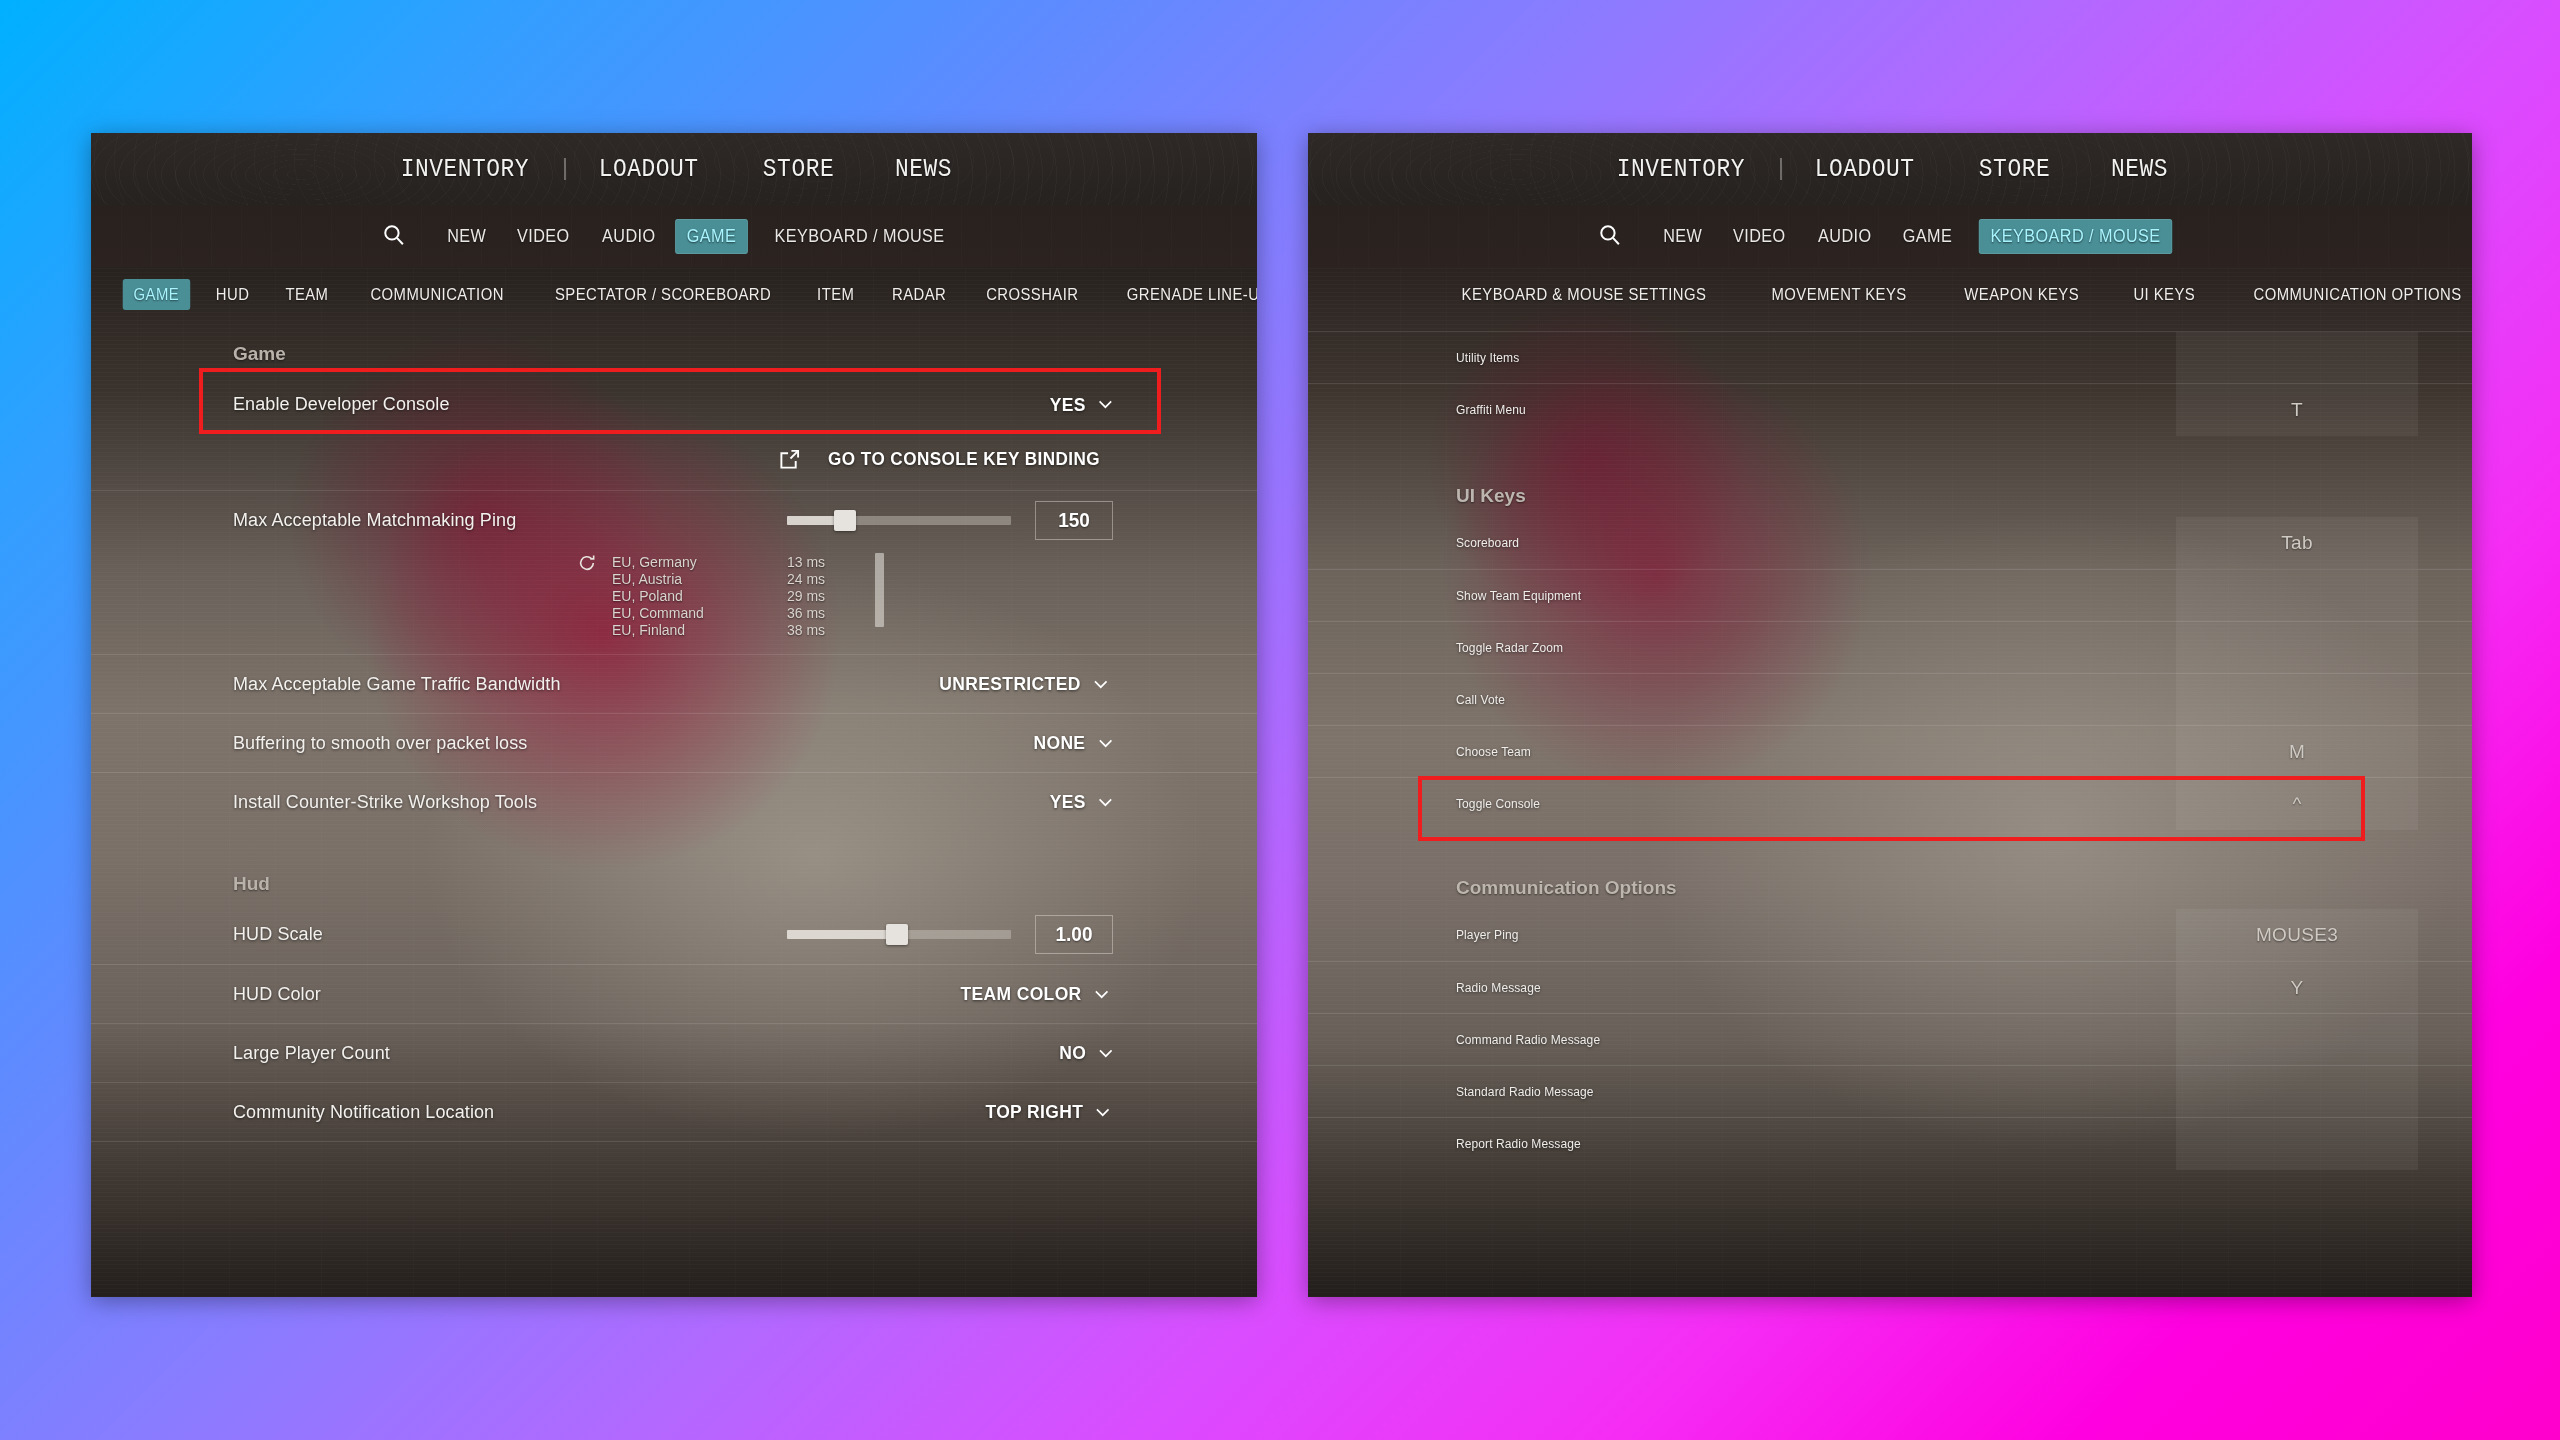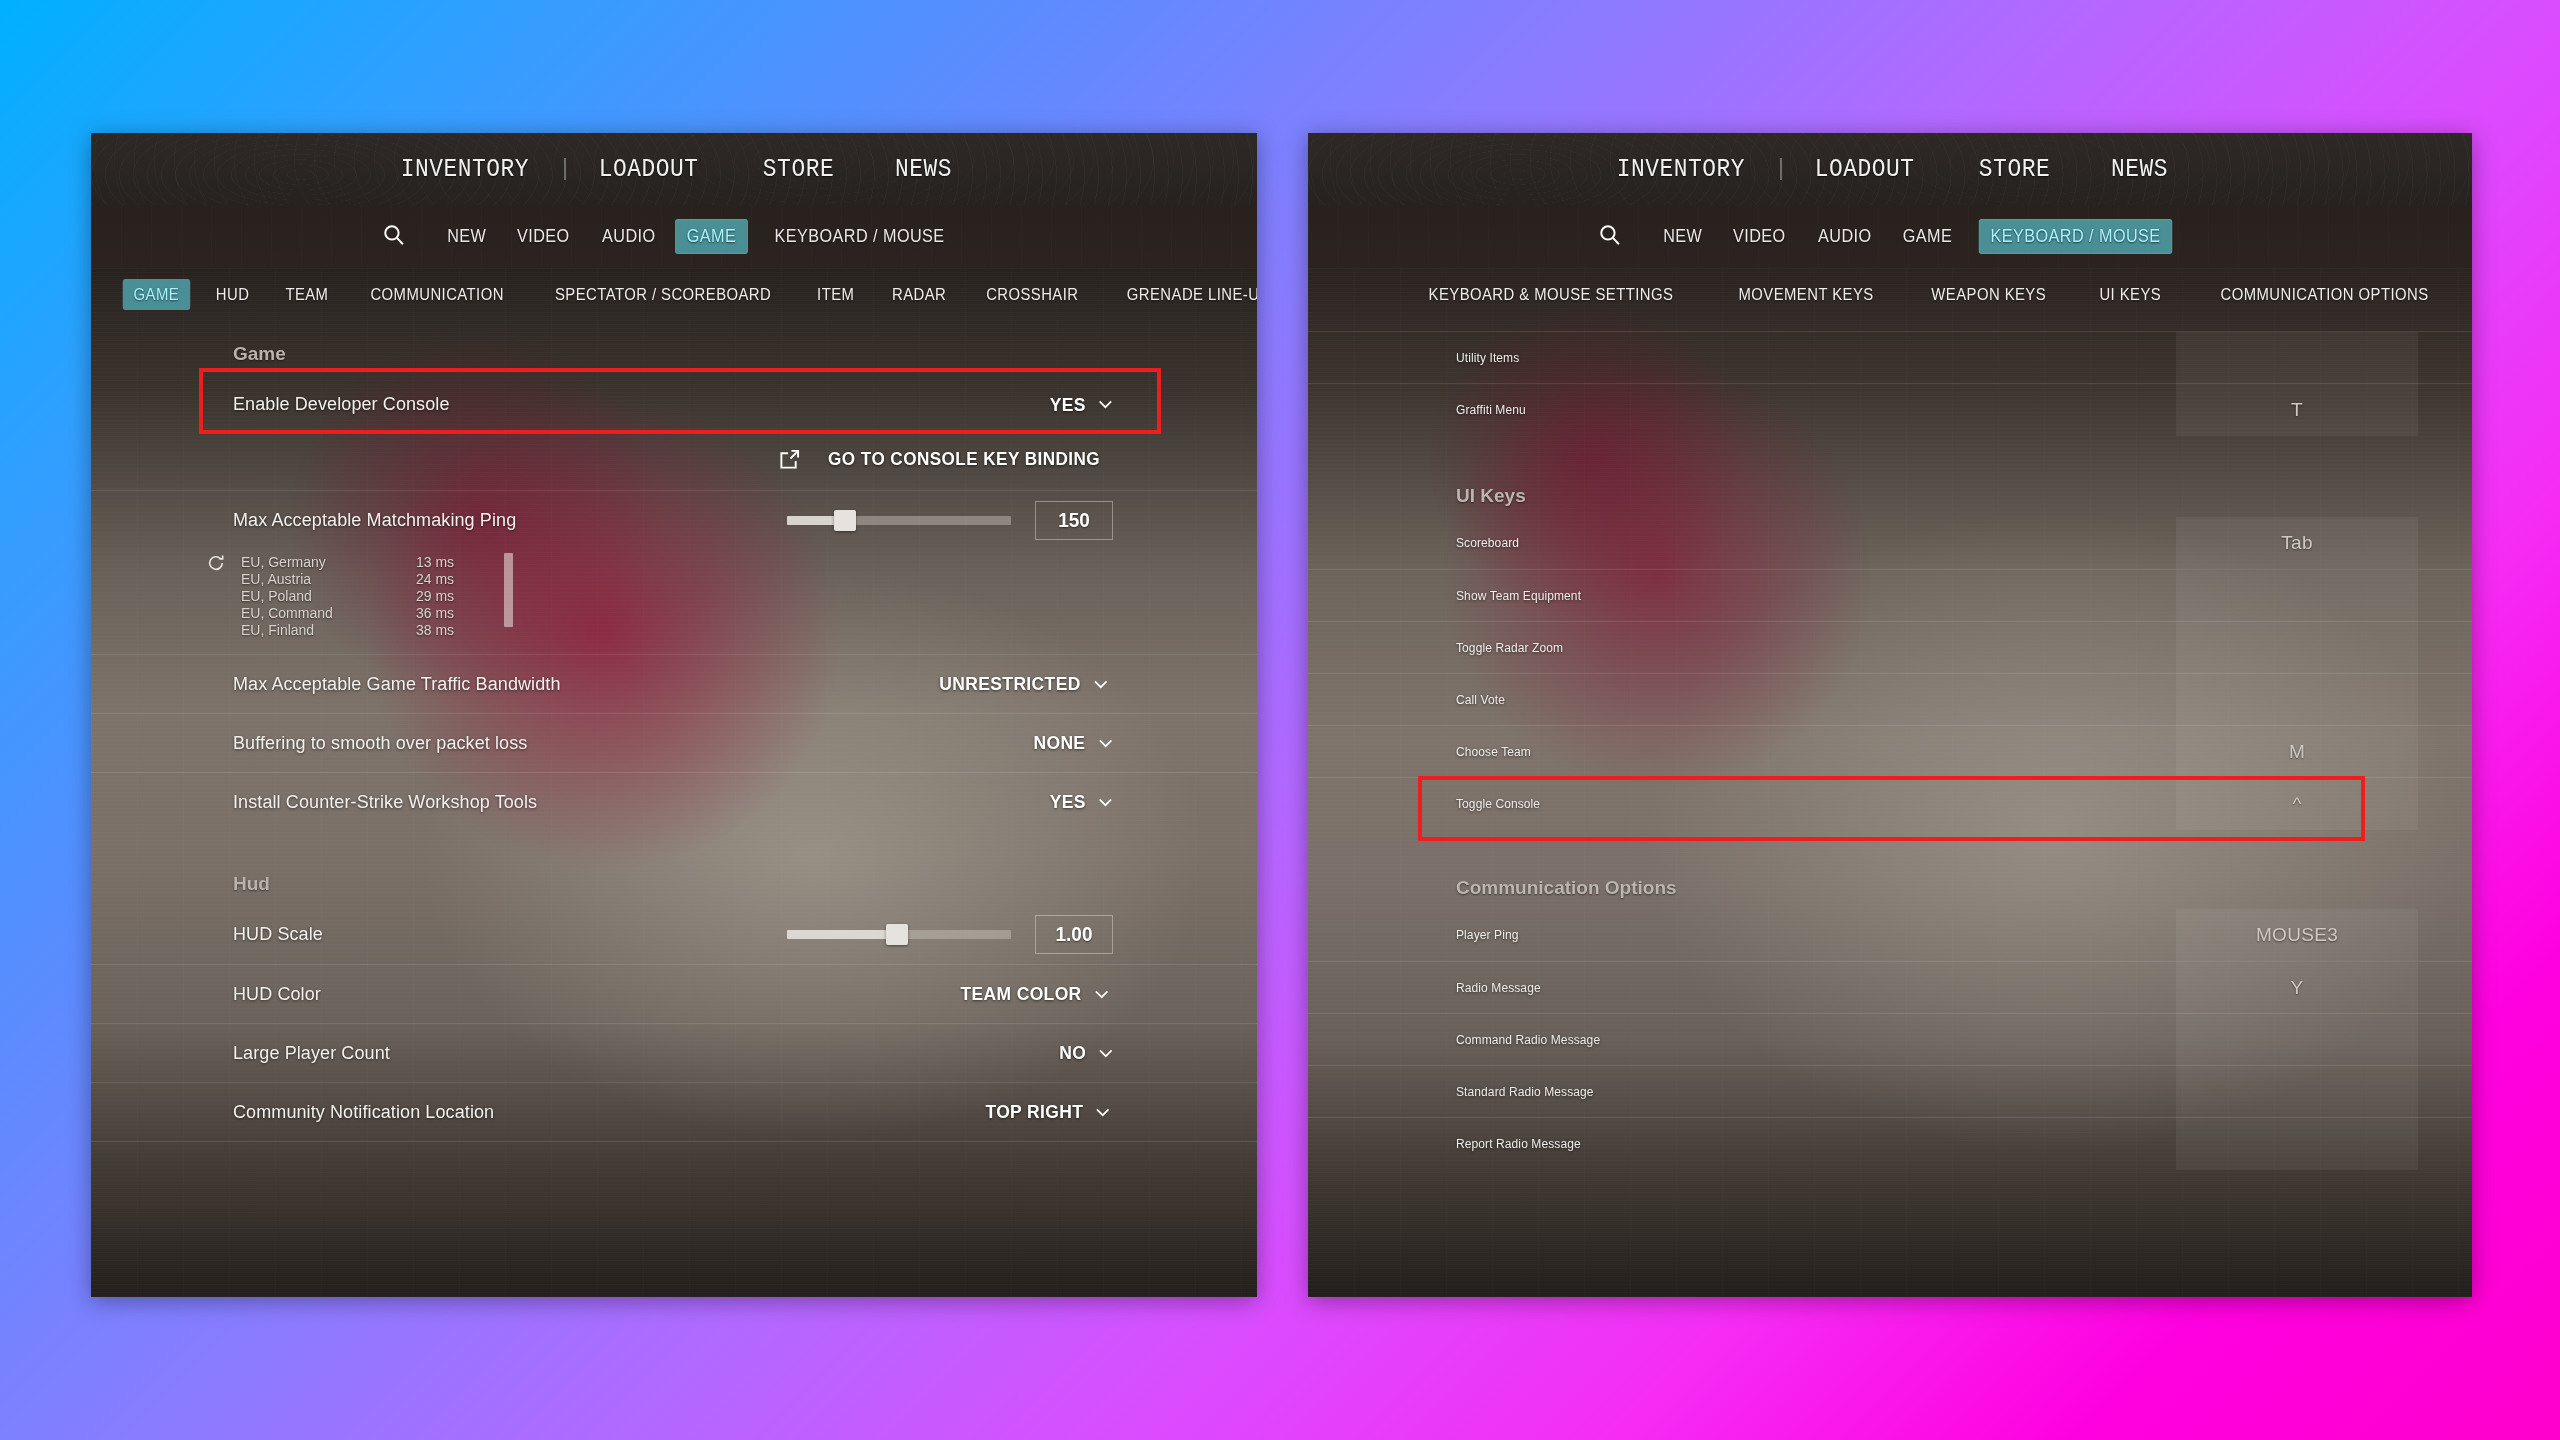--- a/index.html
+++ b/index.html
@@ -130,21 +130,21 @@
     padding-left: 28px; gap: 0;
   }
   .subtab {
     color: #f0eeec; font-size: 16.5px; letter-spacing: .5px;
     padding: 6px 12px; margin-right: 8px; transform: scaleX(.9);
     cursor: pointer; white-space: nowrap;
     font-family: "Liberation Sans Narrow","Liberation Sans",sans-serif;
     text-shadow: 0 1px 2px rgba(0,0,0,.55);
   }
   .subtab.active { background:#4a8f96; color:#a8f4ff; border-radius:3px; }
-  #panel-right .subbar { padding-left: 128px; justify-content: flex-end; }
+  #panel-right .subbar { padding-left: 128px; }
   #panel-right .subtab { margin-right: 20px; }
 
   
   .body-scroll { position: relative; padding: 0 0 0 0; }
 
   .sect-title {
     color: #b9b2aa; font-size: 19px; font-weight: 700;
     padding: 22px 0 10px 142px;
     text-shadow: 0 1px 2px rgba(0,0,0,.5);
   }
@@ -195,22 +195,22 @@
   .linkrow .lbl {
     color:#ffffff; font-size:19px; font-weight:700; letter-spacing:.5px;
     transform: scaleX(.9);
     font-family:"Liberation Sans Narrow","Liberation Sans",sans-serif;
     text-shadow:0 1px 3px rgba(0,0,0,.6); cursor:pointer;
   }
 
   
   .pinglist {
     display:flex; align-items:flex-start; gap: 16px;
-    padding: 4px 142px 16px 0; 
-    position: relative; left: 116px;
+    padding: 4px 142px 16px 0; justify-content: center;
+    position: relative; left: 128px;
   }
   .ping-table { display:flex; flex-direction: column; }
   .ping-row { display:flex; align-items:center; height:17px; }
   .ping-name { width: 175px; color:#d9d4cd; font-size: 14px; text-shadow:0 1px 2px rgba(0,0,0,.55); }
   .ping-val  { width: 70px; color:#d9d4cd; font-size: 14px; text-shadow:0 1px 2px rgba(0,0,0,.55); }
   .ping-scroll { width: 9px; height: 74px; background: rgba(235,231,225,.55); margin-left:2px; border-radius:1px; }
 
   
   #panel-right .row { padding: 0 148px 0 148px; height: 52px; }
   #panel-right .row .label { color:#efedea; font-size:12px; }

